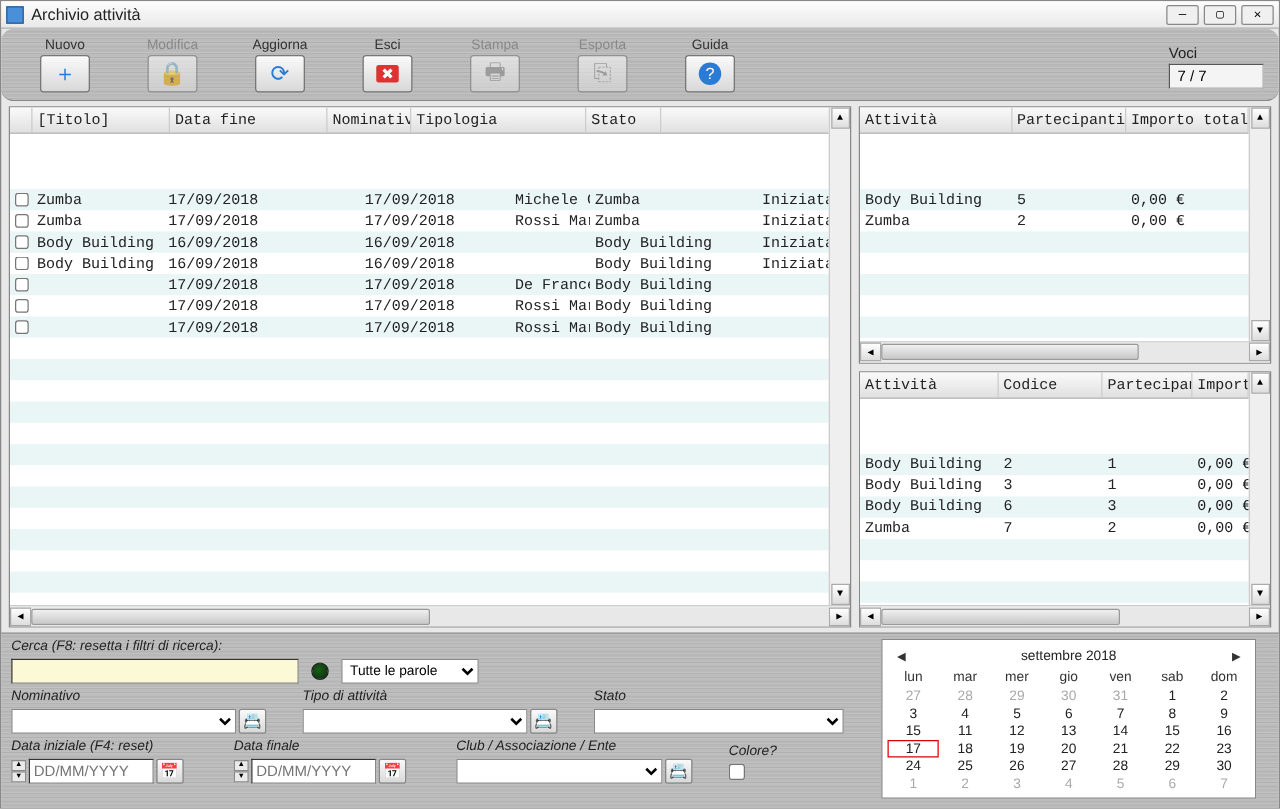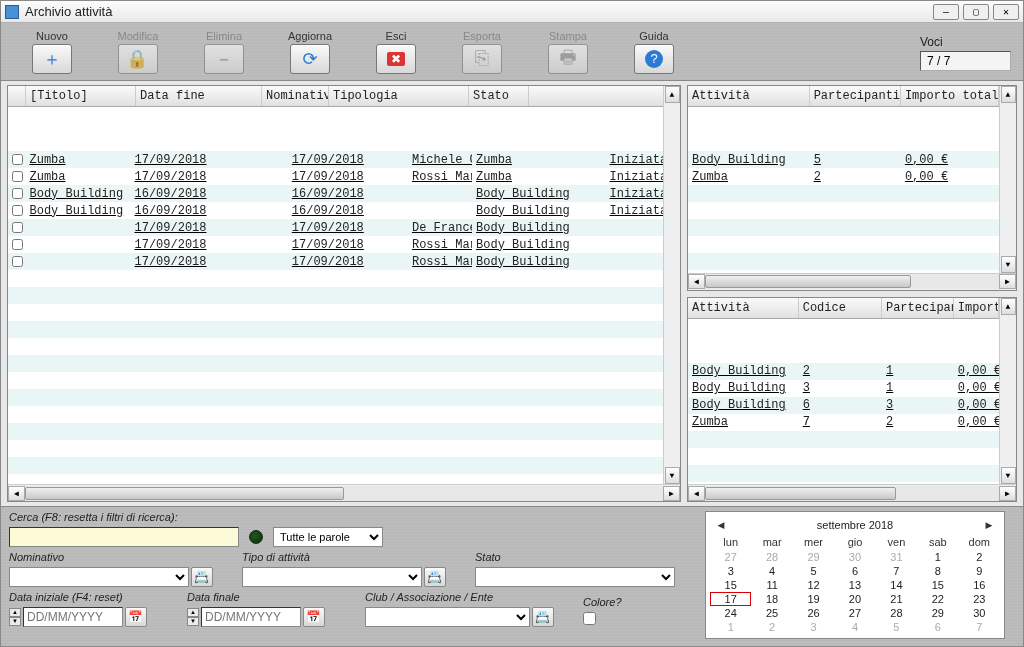--- a/index.html
+++ b/index.html
@@ -4,39 +4,39 @@
 <style>
 * { box-sizing: border-box; margin: 0; padding: 0; }
 body { font-family: "Segoe UI", Tahoma, sans-serif; font-size: 11px; background: #d4d0c8; overflow: hidden; width: 1024px; height: 647px; }
 .window { width: 1024px; height: 647px; background: #e8e8e8; border: 1px solid #888; display: flex; flex-direction: column; }
 .titlebar { height: 22px; background: linear-gradient(#fdfdfd,#e8e8e8); border-bottom: 1px solid #b0b0b0; display: flex; align-items: center; padding: 0 4px; }
 .titlebar-icon { width: 14px; height: 14px; background: #4a90d9; margin-right: 6px; border: 1px solid #2c5a8c; }
 .titlebar-title { flex: 1; font-size: 13px; color: #222; }
 .titlebar-btns { display: flex; gap: 4px; }
 .titlebar-btn { width: 26px; height: 16px; border: 1px solid #888; background: #f0f0f0; display: flex; align-items: center; justify-content: center; font-size: 10px; font-family: monospace; cursor: pointer; border-radius: 2px; }
 
-.toolbar { height: 58px; background: repeating-linear-gradient(180deg,#b8b8b8 0,#c2c2c2 1px,#b0b0b0 2px,#c4c4c4 3px); border-bottom: 1px solid #888; display: flex; align-items: center; padding: 0 8px; gap: 0; position: relative; }
+.toolbar { height: 58px; background: repeating-linear-gradient(180deg,#b8b8b8 0,#c2c2c2 1px,#b0b0b0 2px,#c4c4c4 3px); border-bottom: 1px solid #888; display: flex; align-items: center; padding: 0 8px; gap: 0; position: relative; border-radius: 10px; }
 .tool-group { display: flex; flex-direction: column; align-items: center; min-width: 86px; }
 .tool-label { font-size: 11px; color: #333; margin-bottom: 2px; }
 .tool-label.disabled { color: #888; }
 .tool-btn { width: 40px; height: 30px; border: 1px solid #777; background: linear-gradient(#fafafa,#d8d8d8); border-radius: 3px; display: flex; align-items: center; justify-content: center; cursor: pointer; box-shadow: inset 0 1px 0 #fff; }
 .tool-btn.disabled { opacity: 0.6; }
 .tool-icon { font-size: 18px; }
 .voci-box { position: absolute; right: 12px; top: 12px; }
 .voci-label { font-size: 12px; color: #222; }
-.voci-val { background: #f4f4f4; border: 1px inset #aaa; padding: 2px 6px; width: 91px; display: block; font-size: 12px; margin-top: 2px; }
+.voci-val { background: #f4f4f4; border: 1px inset #aaa; padding: 2px 6px; width: 76px; display: block; font-size: 12px; margin-top: 2px; }
 
 .main-area { flex: 1; display: flex; gap: 6px; padding: 4px 6px; min-height: 0; }
 .left-panel { flex: 1; display: flex; flex-direction: column; min-width: 0; }
 .right-panel { width: 330px; display: flex; flex-direction: column; gap: 6px; }
 
 .grid { border: 1px solid #888; background: #fff; flex: 1; display: flex; flex-direction: column; min-height: 0; font-family: "Courier New", monospace; font-size: 12px; }
 .grid-header { display: flex; background: linear-gradient(#fafafa,#e0e0e0); border-bottom: 1px solid #aaa; }
 .grid-header > div { padding: 3px 4px; border-right: 1px solid #ccc; overflow: hidden; white-space: nowrap; color: #222; }
-.grid-body { flex: 1; overflow-y: auto; overflow-x: hidden; text-decoration: underline; }
+.grid-body { flex: 1; overflow-y: auto; overflow-x: hidden; }
 .grid-row { display: flex; height: 17px; align-items: center; }
 .grid-row.alt { background: #eaf5f5; }
 .grid-row > div { padding: 0 4px; overflow: hidden; white-space: nowrap; color: #222; }
 .grid-row .chk { width: 18px; text-align: center; }
 .grid-row input[type=checkbox] { width: 11px; height: 11px; vertical-align: middle; }
 
 .hscroll { height: 17px; background: #efefef; border-top: 1px solid #ccc; display: flex; align-items: center; }
 .hscroll-btn { width: 17px; height: 15px; border: 1px solid #aaa; background: linear-gradient(#fff,#ddd); display: flex; align-items: center; justify-content: center; font-size: 8px; }
 .hscroll-track { flex: 1; height: 15px; background: #e8e8e8; position: relative; }
 .hscroll-thumb { position: absolute; left: 0; height: 13px; top: 1px; background: linear-gradient(#f0f0f0,#c8c8c8); border: 1px solid #999; border-radius: 2px; }
@@ -102,47 +102,41 @@
           <span class="tool-icon" style="color:#2a7bd6">＋</span>
         </div>
     </div>
     <div class="tool-group">
       <div class="tool-label disabled">Modifica</div>
       <div class="tool-btn disabled">
           <span class="tool-icon" style="color:#888">🔒</span>
         </div>
     </div>
     <div class="tool-group">
-      <div class="tool-label disabled">Elimina</div>
-      <div class="tool-btn disabled">
-          <span class="tool-icon" style="color:#2a7bd6">－</span>
-        </div>
-    </div>
-    <div class="tool-group">
       <div class="tool-label">Aggiorna</div>
       <div class="tool-btn">
           <span class="tool-icon" style="color:#2a7bd6">⟳</span>
         </div>
     </div>
     <div class="tool-group">
       <div class="tool-label">Esci</div>
       <div class="tool-btn">
           <span class="tool-icon" style="background:#d33;color:#fff;padding:0 4px;border-radius:2px;font-size:12px">✖</span>
         </div>
     </div>
     <div class="tool-group">
+      <div class="tool-label disabled">Stampa</div>
+      <div class="tool-btn disabled">
+          <span class="tool-icon" style="color:#888">🖶</span>
+        </div>
+    </div>
+    <div class="tool-group">
       <div class="tool-label disabled">Esporta</div>
       <div class="tool-btn disabled">
           <span class="tool-icon" style="color:#888">⎘</span>
-        </div>
-    </div>
-    <div class="tool-group">
-      <div class="tool-label disabled">Stampa</div>
-      <div class="tool-btn disabled">
-          <span class="tool-icon" style="color:#888">🖶</span>
         </div>
     </div>
     <div class="tool-group">
       <div class="tool-label">Guida</div>
       <div class="tool-btn">
           <span class="tool-icon" style="background:#2a7bd6;color:#fff;border-radius:50%;width:18px;height:18px;display:inline-flex;align-items:center;justify-content:center;font-size:13px">?</span>
         </div>
     </div>
     <div class="voci-box">
       <div class="voci-label">Voci</div>

